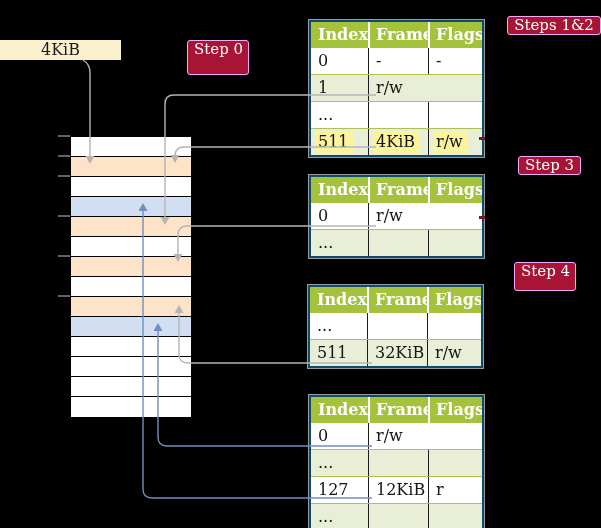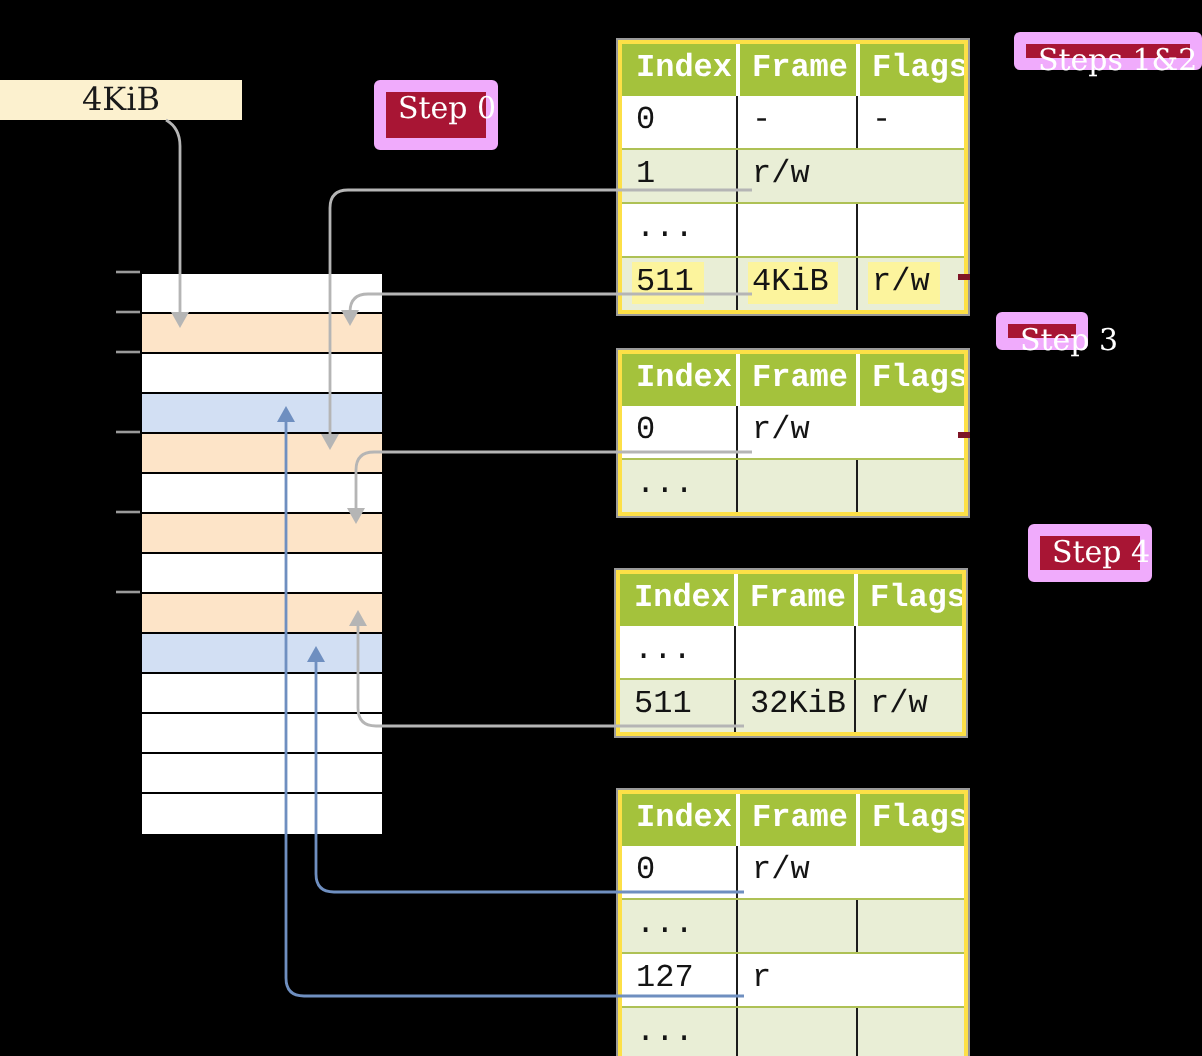--- a/index.html
+++ b/index.html
@@ -11,42 +11,41 @@
   
   #size-box{
     position:absolute;left:0;top:40px;width:121px;height:20px;
     background:#fcf1cf;color:#1a1a1a;font-size:16px;line-height:20px;
     text-align:center;
   }
   
   .badge{
     position:absolute;background:#a81534;color:#fff;
     font-size:15px;text-align:center;border-radius:3px;
-    border:6px solid #f0abfc;box-sizing:border-box;
+    border:1px solid #f0abfc;box-sizing:border-box;
     padding:0 6px;white-space:nowrap;
   }
   #badge-step0 {left:187px;top:40px;width:62px;height:35px;line-height:17px;}
   #badge-steps12{left:507px;top:16px;width:94px;height:19px;line-height:17px;}
-  #badge-step3 {left:498px;top:156px;width:46px;height:19px;line-height:17px;}
+  #badge-step3 {left:518px;top:156px;width:63px;height:19px;line-height:17px;}
   #badge-step4 {left:514px;top:262px;width:62px;height:29px;line-height:17px;}
   
   #memory-column{
     position:absolute;left:70px;top:136px;width:120px;height:280px;
     border:1px solid #000;background:#fff;box-sizing:content-box;
   }
   .mem-row{width:100%;height:20px;box-sizing:border-box;border-bottom:1px solid #000;}
   .mem-row:last-child{border-bottom:none;}
   .fill-white{background:#ffffff;}
   .fill-orange{background:#fde4c8;}
   .fill-blue{background:#d2dff3;}
   
   .pt{
-    position:absolute;background:#fde047;padding:2px;
+    position:absolute;background:#0c4a6e;padding:2px;
     outline:1px solid #9a9a9a;
-    font-family:Liberation Mono, monospace;
   }
   .pt-row{display:flex;}
   .pt-cell{
     box-sizing:border-box;overflow:hidden;white-space:nowrap;
     padding-left:7px;font-size:16px;color:#141414;
   }
   .pt-cell.c0{width:57px;}
   .pt-cell.c1{width:60px;border-left:1px solid #1c1c1c;}
   .pt-cell.c2{width:54px;border-left:1px solid #1c1c1c;}
   .pt-head .pt-cell{
@@ -172,20 +171,21 @@
             <div class="pt-cell c0">0</div>
             <div class="pt-cell c2">r/w</div>
           </div>
           <div class="pt-row">
             <div class="pt-cell c0">...</div>
             <div class="pt-cell c1"></div>
             <div class="pt-cell c2"></div>
           </div>
           <div class="pt-row">
             <div class="pt-cell c0">127</div>
+            <div class="pt-cell c1">12KiB</div>
             <div class="pt-cell c2">r</div>
           </div>
           <div class="pt-row">
             <div class="pt-cell c0">...</div>
             <div class="pt-cell c1"></div>
             <div class="pt-cell c2"></div>
           </div>
         </div>
       </div>
     </div>

